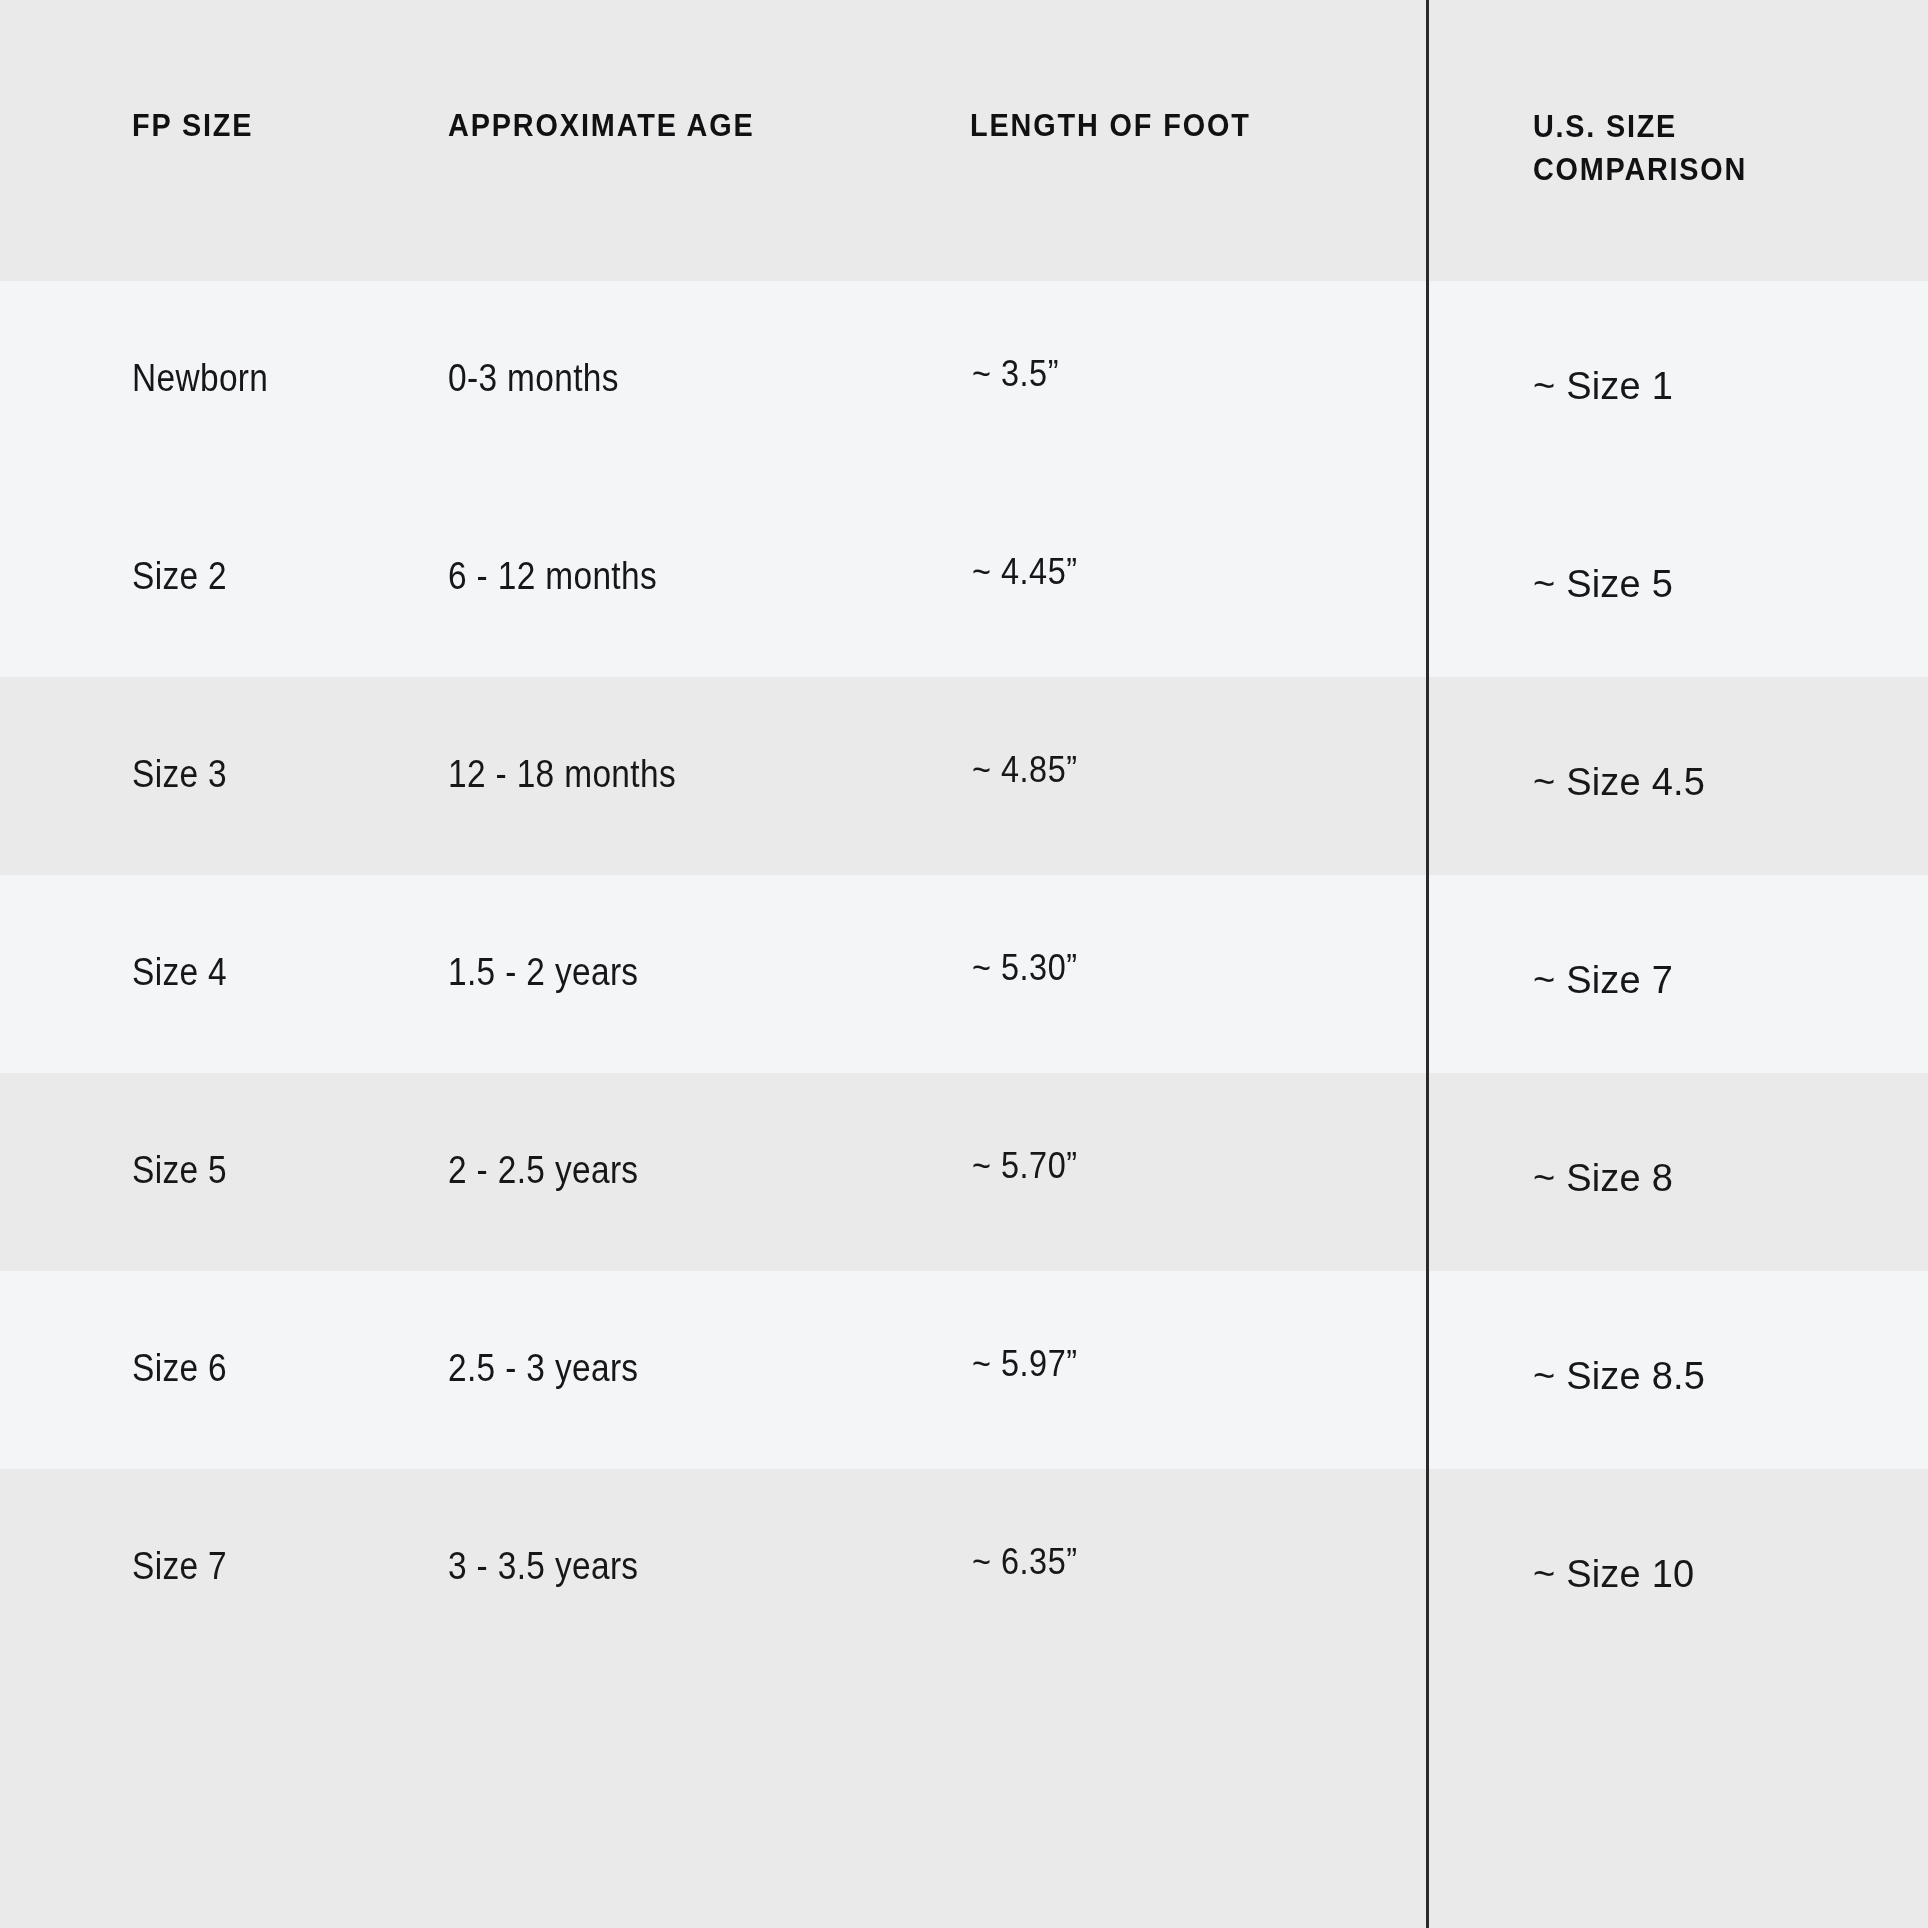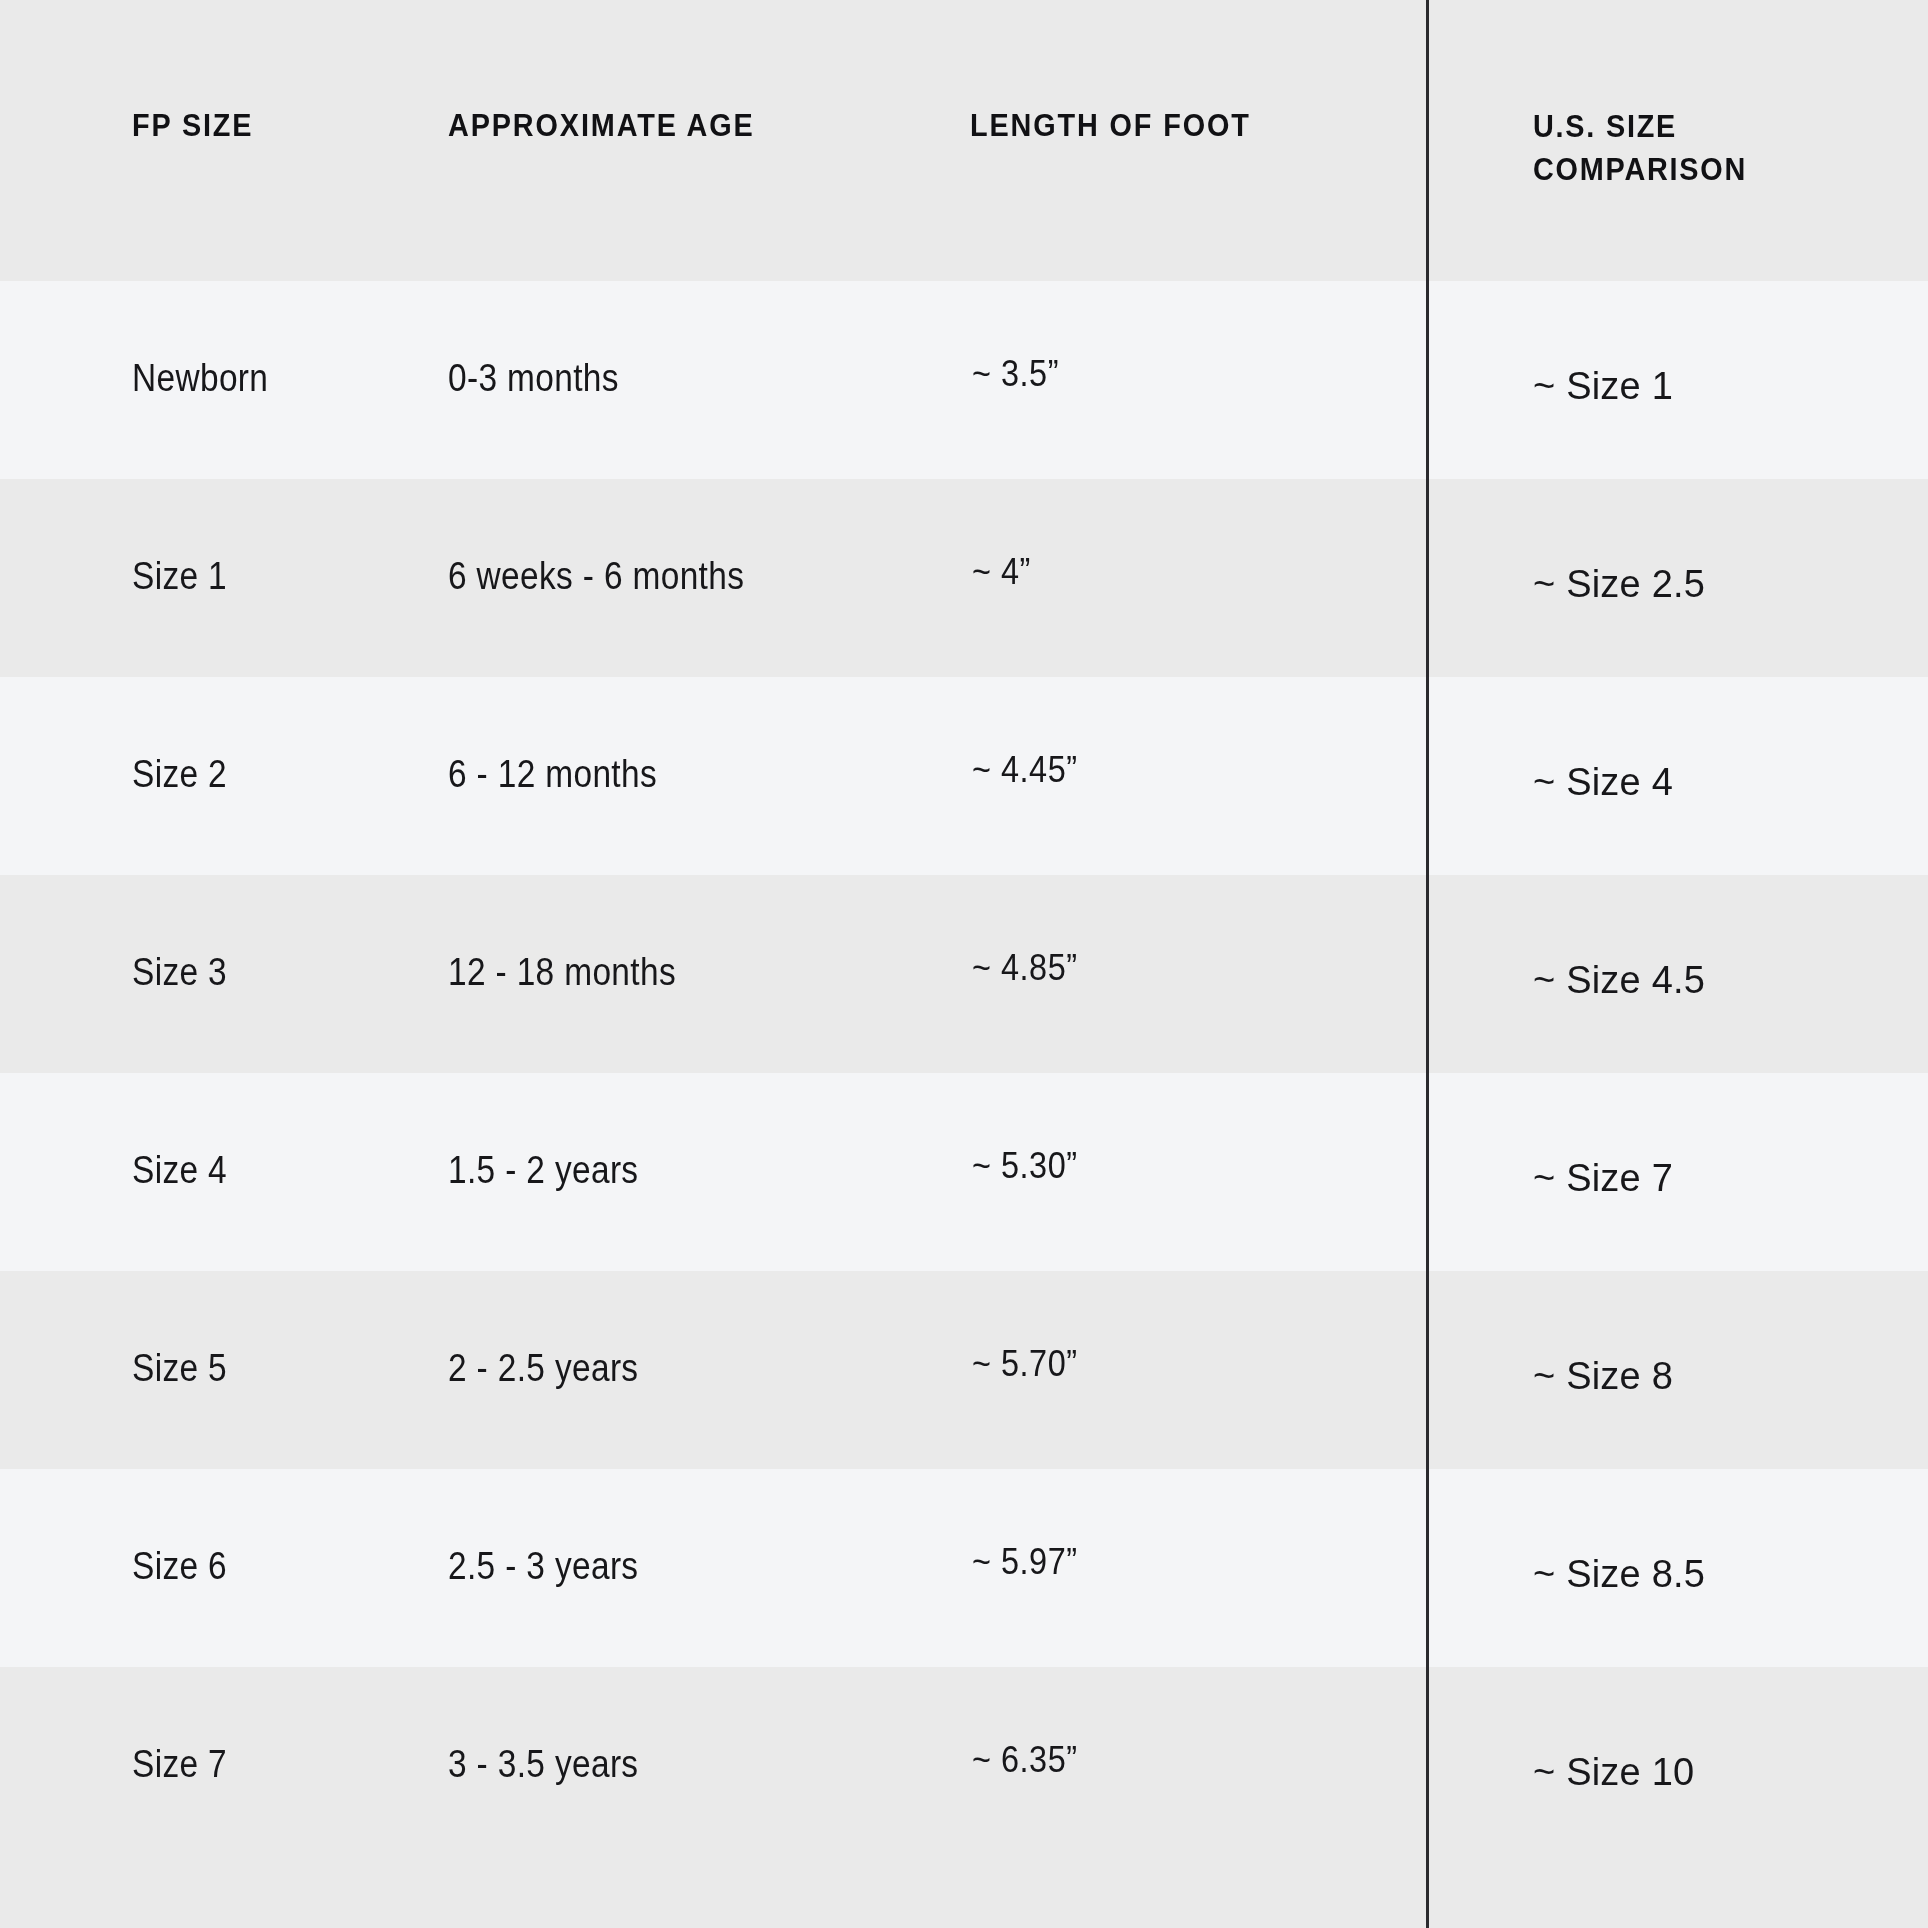--- a/index.html
+++ b/index.html
@@ -129,32 +129,26 @@
 
   <div class="tbody">
 
     <div class="row odd">
       <div class="cell c0">Newborn</div>
       <div class="cell c1">0-3 months</div>
       <div class="cell c2">~ 3.5”</div>
       <div class="cell c3">~ Size 1</div>
     </div>
 
-    <div class="row even">
-      <div class="cell c0">Size 1</div>
-      <div class="cell c1">6 weeks - 6 months</div>
-      <div class="cell c2">~ 4”</div>
-      <div class="cell c3">~ Size 2.5</div>
-    </div>
 
     <div class="row odd">
       <div class="cell c0">Size 2</div>
       <div class="cell c1">6 - 12 months</div>
       <div class="cell c2">~ 4.45”</div>
-      <div class="cell c3">~ Size 4</div>
+      <div class="cell c3">~ Size 5</div>
     </div>
 
     <div class="row even">
       <div class="cell c0">Size 3</div>
       <div class="cell c1">12 - 18 months</div>
       <div class="cell c2">~ 4.85”</div>
       <div class="cell c3">~ Size 4.5</div>
     </div>
 
     <div class="row odd">

